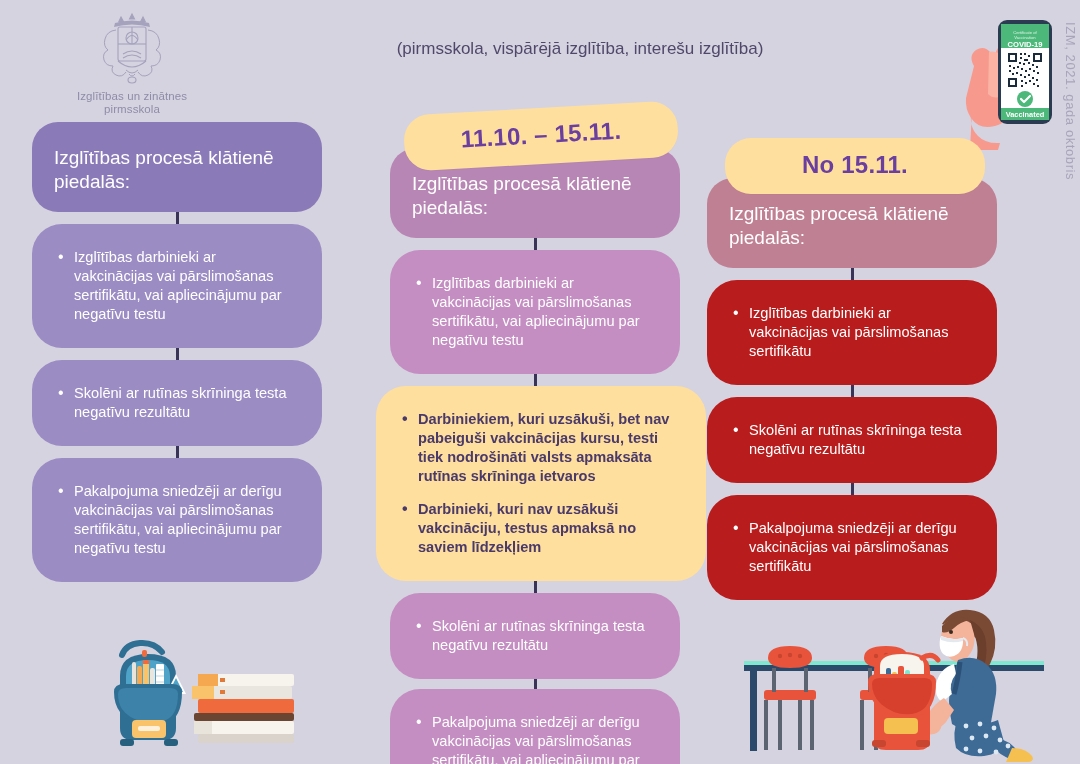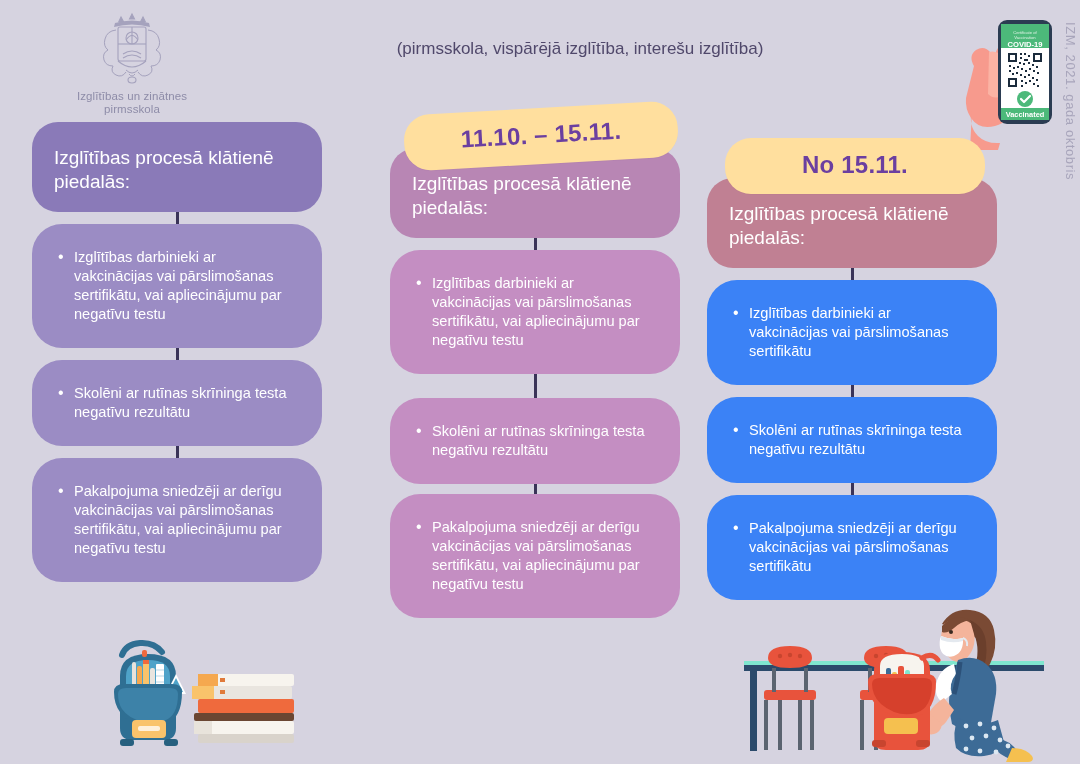--- a/index.html
+++ b/index.html
@@ -139,21 +139,21 @@
 
   .card {
     border-radius: 30px;
     padding: 16px 18px 16px 16px;
     color: #ffffff;
     font-size: 14.6px;
     line-height: 19px;
   }
   #col-1 .card { background: #9b8cc4; }
   #col-2 .card { background: #c48ec2; }
-  #col-3 .card { background: #3b82f6; }
+  #col-3 .card { background: #b91c1c; }
 
   .card-yellow {
     border-radius: 30px;
     padding: 16px 20px 16px 16px;
     background: #ffdf9e;
     color: #4a3a6a;
     font-size: 14.6px;
     line-height: 19px;
     font-weight: bold;
     margin-left: -14px;
@@ -329,20 +329,26 @@
   <div class="column" id="col-2">
     <div class="date-pill">11.10. – 15.11.</div>
     <div class="section-head">Izglītības procesā klātienē piedalās:</div>
     <div class="connector"></div>
     <div class="card">
       <ul class="bullets">
         <li>Izglītības darbinieki ar vakcinācijas vai pārslimošanas sertifikātu, vai apliecinājumu par negatīvu testu</li>
       </ul>
     </div>
     <div class="connector"></div>
+    <div class="card-yellow">
+      <ul class="bullets">
+        <li>Darbiniekiem, kuri uzsākuši, bet nav pabeiguši vakcinācijas kursu, testi tiek nodrošināti valsts apmaksāta rutīnas skrīninga ietvaros</li>
+        <li>Darbinieki, kuri nav uzsākuši vakcināciju, testus apmaksā no saviem līdzekļiem</li>
+      </ul>
+    </div>
     <div class="connector"></div>
     <div class="card">
       <ul class="bullets">
         <li>Skolēni ar rutīnas skrīninga testa negatīvu rezultātu</li>
       </ul>
     </div>
     <div class="connector short"></div>
     <div class="card">
       <ul class="bullets">
         <li>Pakalpojuma sniedzēji ar derīgu vakcinācijas vai pārslimošanas sertifikātu, vai apliecinājumu par negatīvu testu</li>

